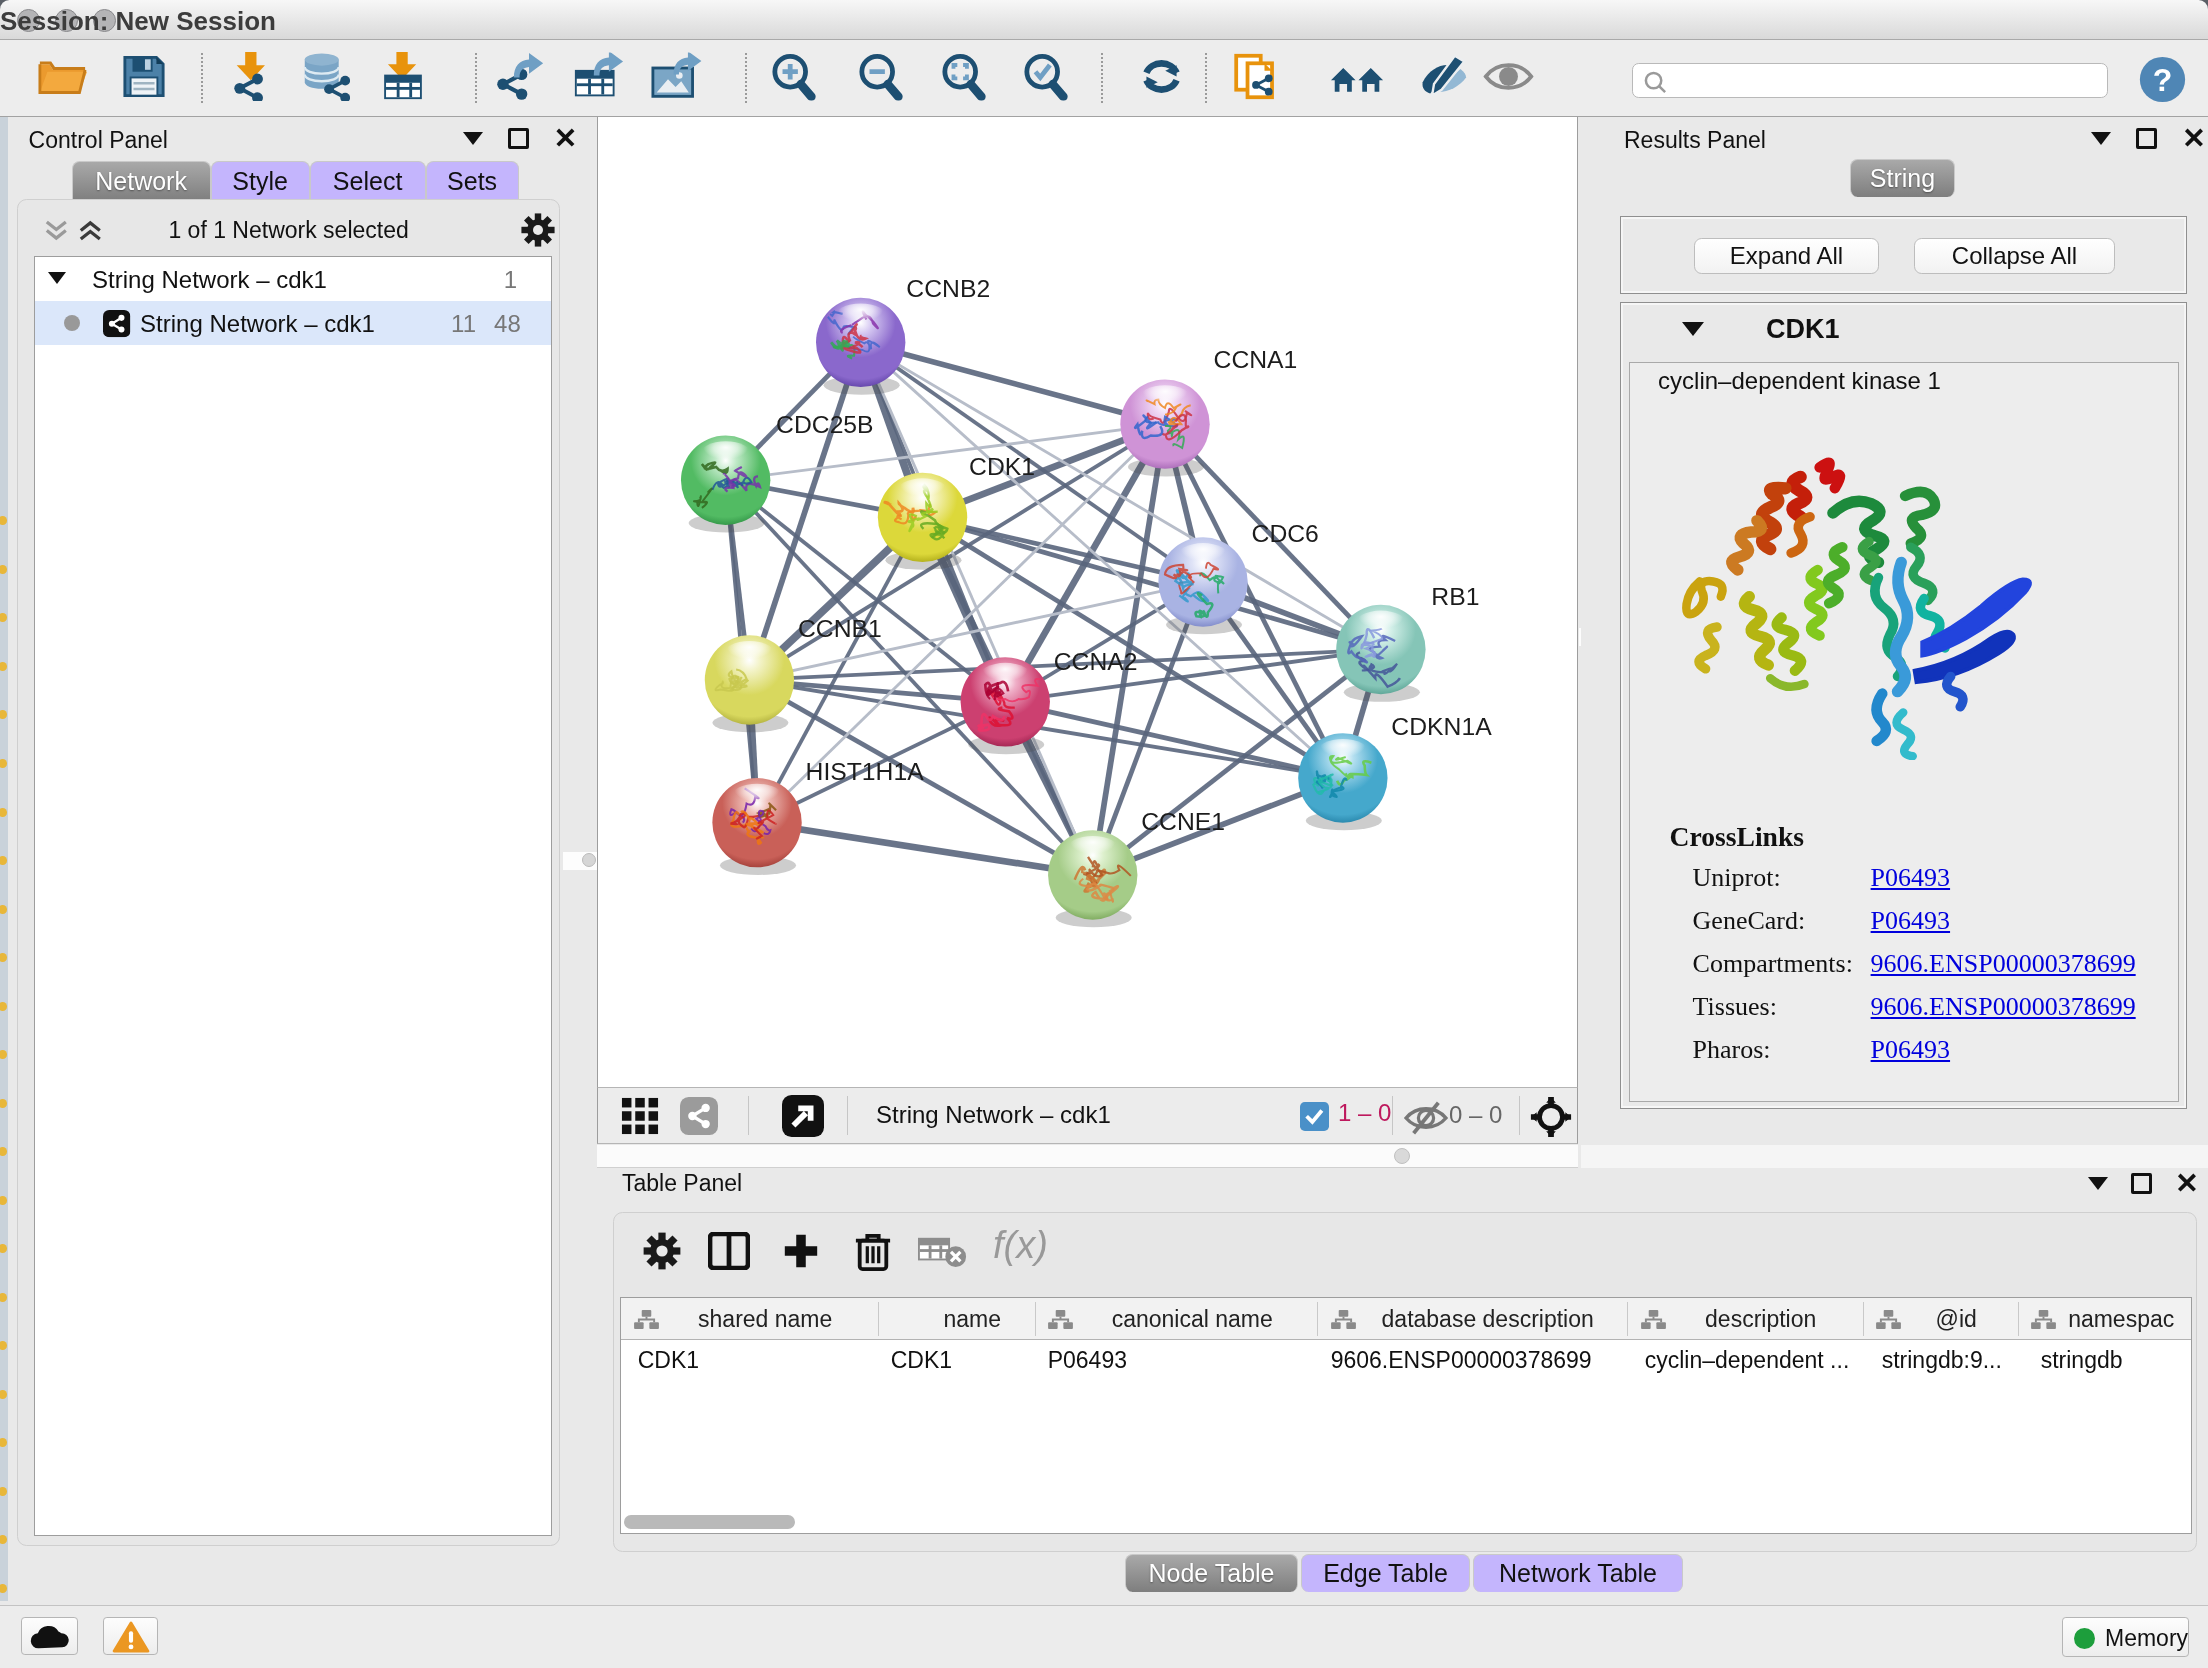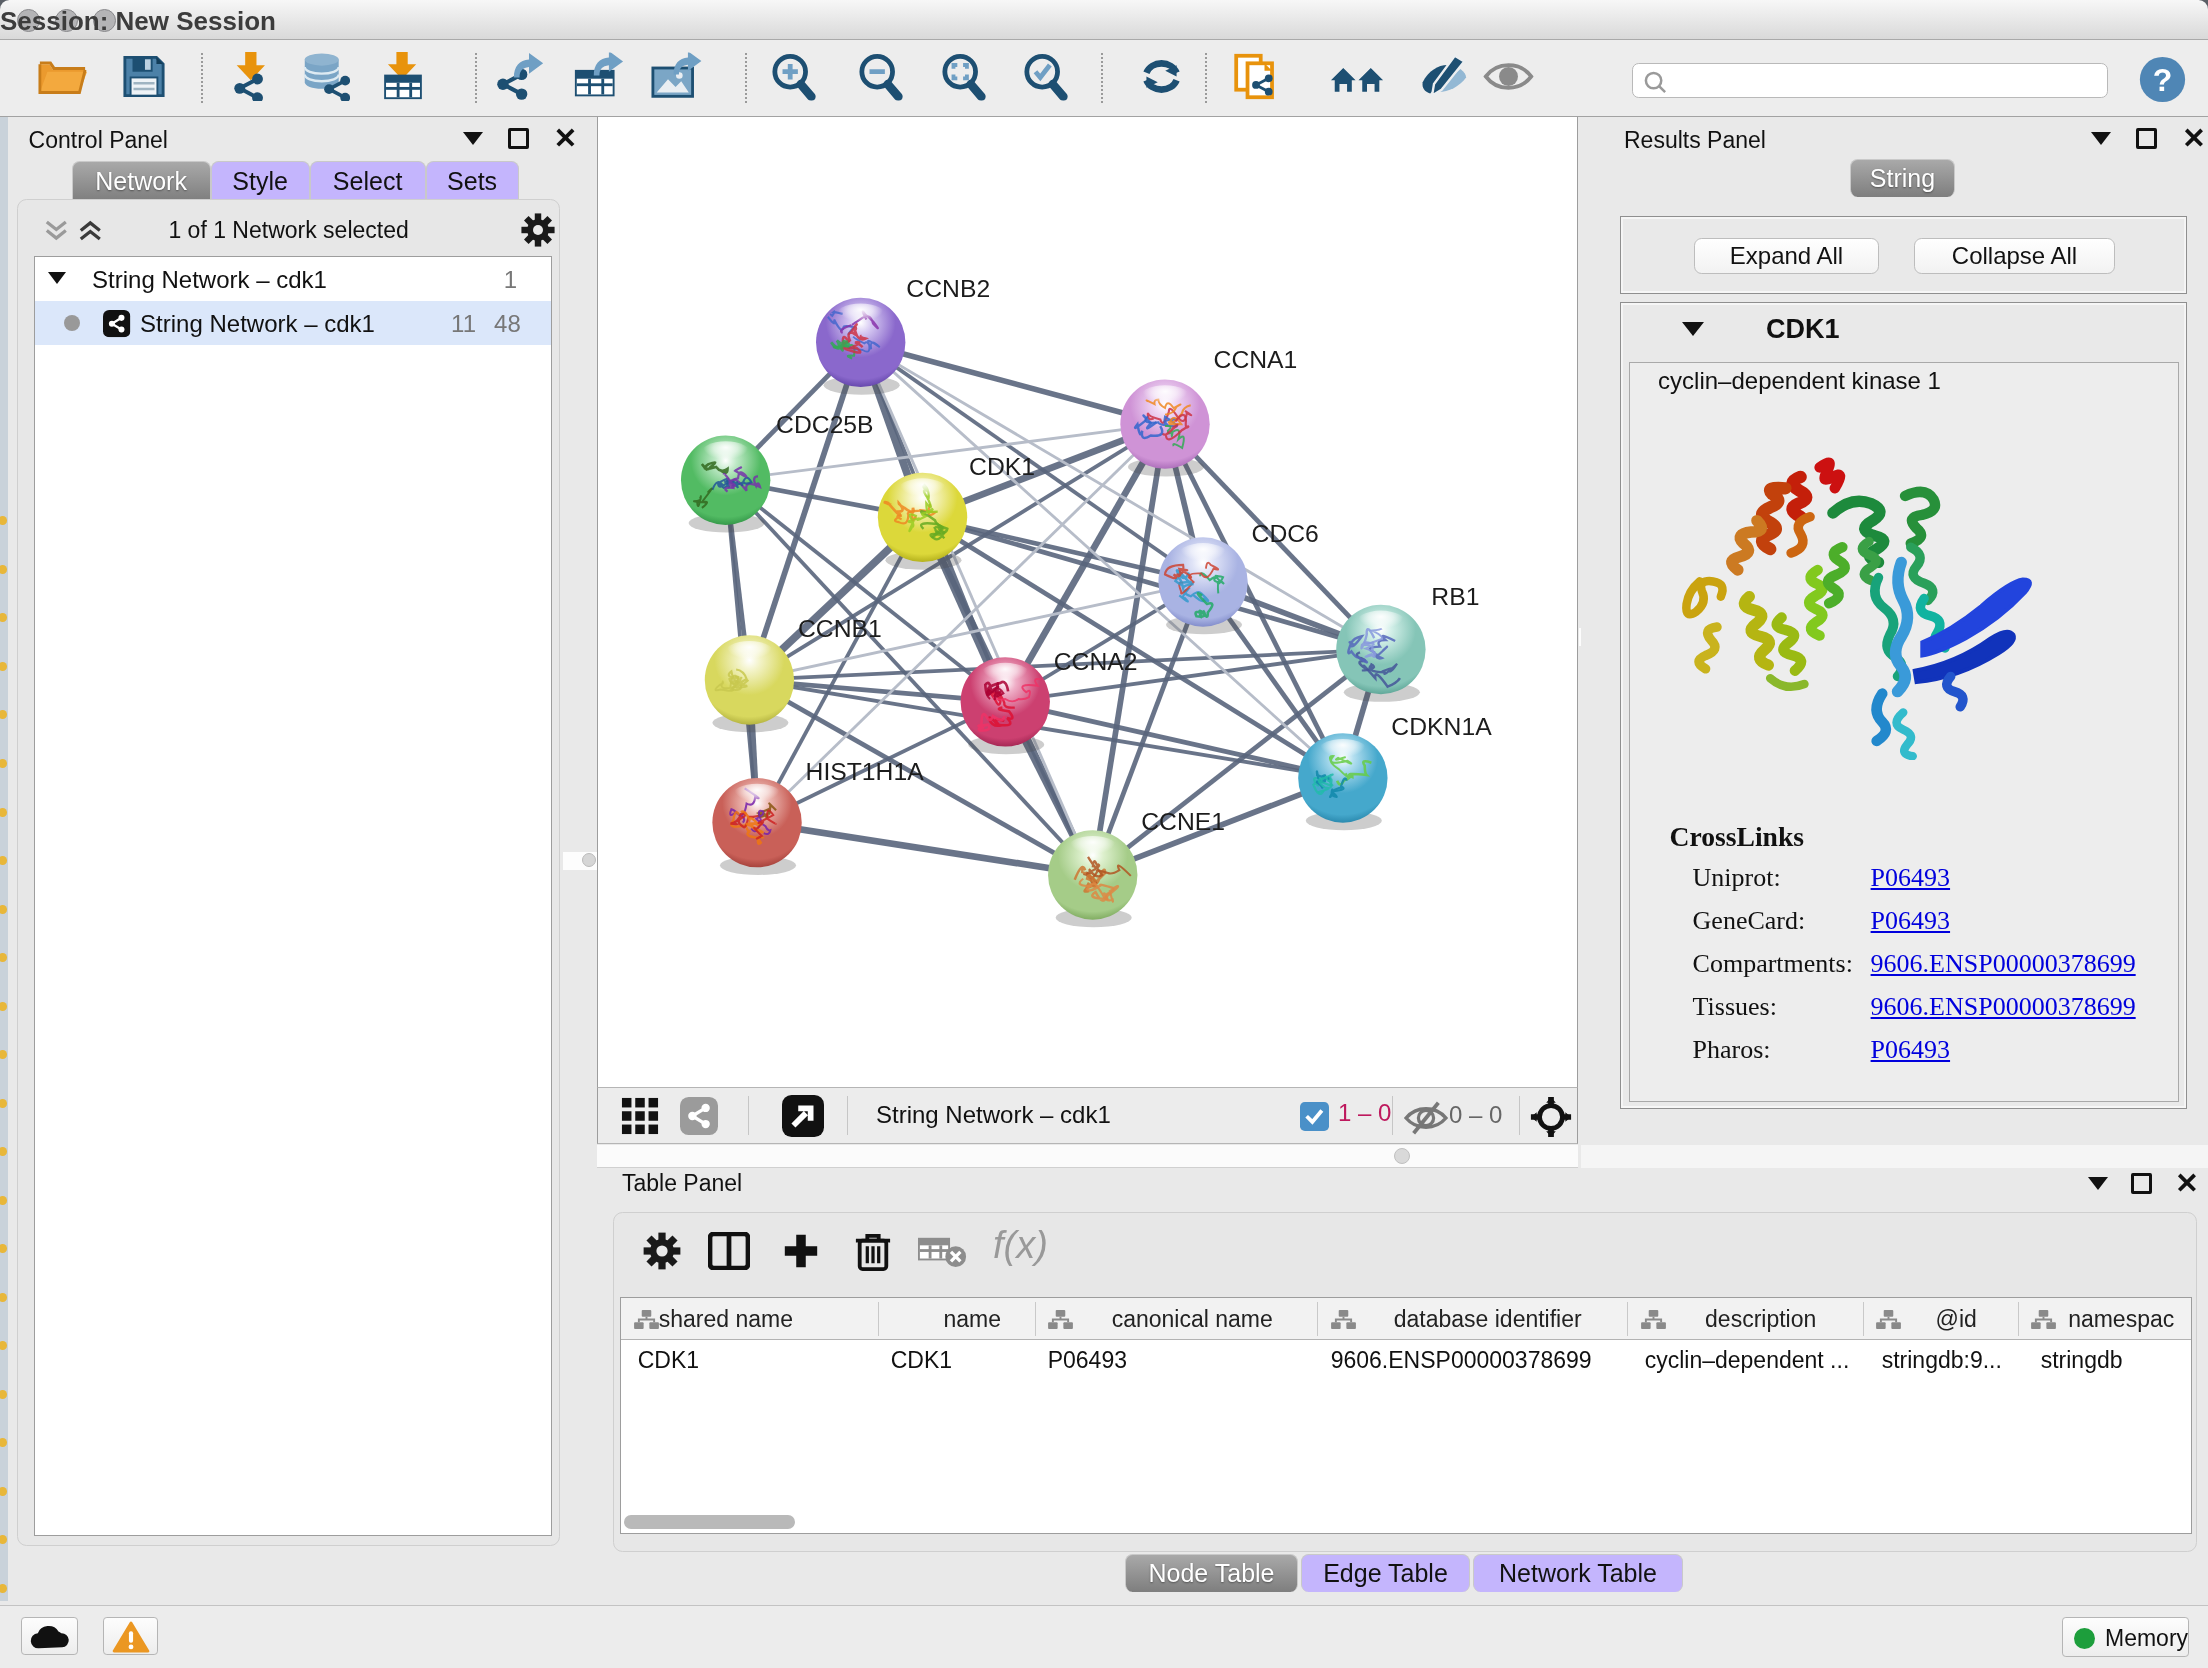--- a/index.html
+++ b/index.html
@@ -753,21 +753,21 @@
     <div class="abs" style="left:5.7px;top:84px;width:1572px;height:237px;background:#fff;border:1px solid #9d9d9d;overflow:hidden">
       <div class="abs" style="left:0;top:0;width:100%;height:42px;background:#f2f2f2;border-bottom:1px solid #b3b3b3"></div>
       <div class="abs" style="left:13.3px;top:10.5px"><svg width="25" height="21" viewBox="0 0 26 22" style="">
             <g fill="#8a8a8a">
               <rect x="8" y="1" width="10" height="7" rx="1"></rect>
 <rect x="0" y="14" width="10" height="7" rx="1"></rect>
               <rect x="16" y="14" width="10" height="7" rx="1"></rect>
 <path d="M13 8 v3 M5 14 v-3 h16 v3" stroke="#8a8a8a" stroke-width="2" fill="none"></path>
             </g>
           </svg></div>
-        <div class="abs" style="left:38px;top:7.6px;width:213px;font-size:23px;color:#222">shared name</div>
+        <div class="abs" style="left:38px;top:7.6px;width:213px;text-align:center;font-size:23px;color:#222">shared name</div>
         <div class="abs" style="left:257px;top:3.8px;height:34px;border-left:1px solid #c9c9c9"></div>
         <div class="abs" style="left:295px;top:7.6px;width:113px;text-align:center;font-size:23px;color:#222">name</div>
         <div class="abs" style="left:414px;top:3.8px;height:34px;border-left:1px solid #c9c9c9"></div>
         <div class="abs" style="left:427px;top:10.5px"><svg width="25" height="21" viewBox="0 0 26 22" style="">
             <g fill="#8a8a8a">
               <rect x="8" y="1" width="10" height="7" rx="1"></rect>
 <rect x="0" y="14" width="10" height="7" rx="1"></rect>
               <rect x="16" y="14" width="10" height="7" rx="1"></rect>
 <path d="M13 8 v3 M5 14 v-3 h16 v3" stroke="#8a8a8a" stroke-width="2" fill="none"></path>
             </g>
@@ -775,21 +775,21 @@
         <div class="abs" style="left:452px;top:7.6px;width:239px;text-align:center;font-size:23px;color:#222">canonical name</div>
         <div class="abs" style="left:696px;top:3.8px;height:34px;border-left:1px solid #c9c9c9"></div>
         <div class="abs" style="left:710px;top:10.5px"><svg width="25" height="21" viewBox="0 0 26 22" style="">
             <g fill="#8a8a8a">
               <rect x="8" y="1" width="10" height="7" rx="1"></rect>
 <rect x="0" y="14" width="10" height="7" rx="1"></rect>
               <rect x="16" y="14" width="10" height="7" rx="1"></rect>
 <path d="M13 8 v3 M5 14 v-3 h16 v3" stroke="#8a8a8a" stroke-width="2" fill="none"></path>
             </g>
           </svg></div>
-        <div class="abs" style="left:734px;top:7.6px;width:266px;text-align:center;font-size:23px;color:#222">database identifier</div>
+        <div class="abs" style="left:734px;top:7.6px;width:266px;text-align:center;font-size:23px;color:#222">database description</div>
         <div class="abs" style="left:1006px;top:3.8px;height:34px;border-left:1px solid #c9c9c9"></div>
         <div class="abs" style="left:1020px;top:10.5px"><svg width="25" height="21" viewBox="0 0 26 22" style="">
             <g fill="#8a8a8a">
               <rect x="8" y="1" width="10" height="7" rx="1"></rect>
 <rect x="0" y="14" width="10" height="7" rx="1"></rect>
               <rect x="16" y="14" width="10" height="7" rx="1"></rect>
 <path d="M13 8 v3 M5 14 v-3 h16 v3" stroke="#8a8a8a" stroke-width="2" fill="none"></path>
             </g>
           </svg></div>
         <div class="abs" style="left:1044px;top:7.6px;width:192px;text-align:center;font-size:23px;color:#222">description</div>

